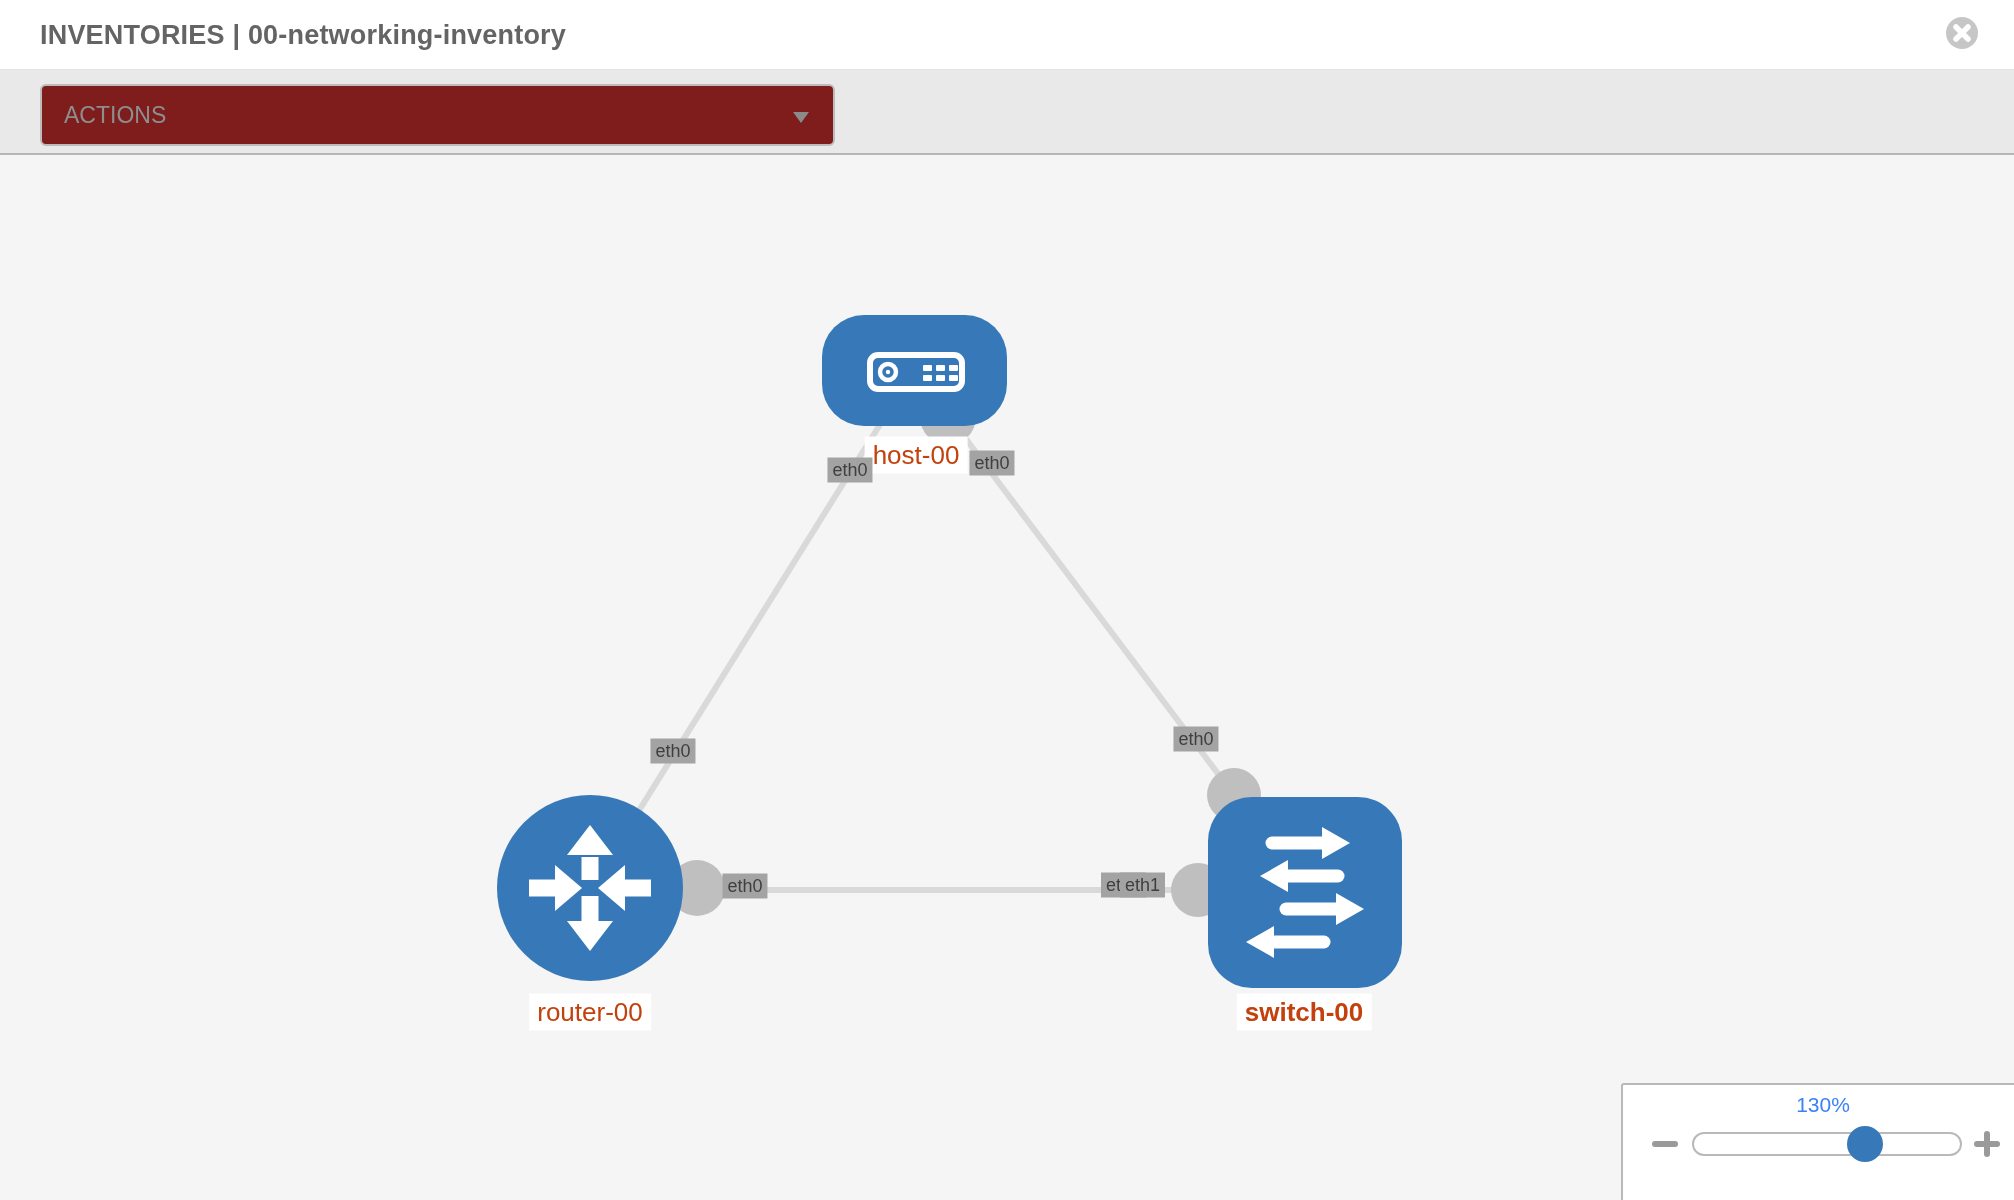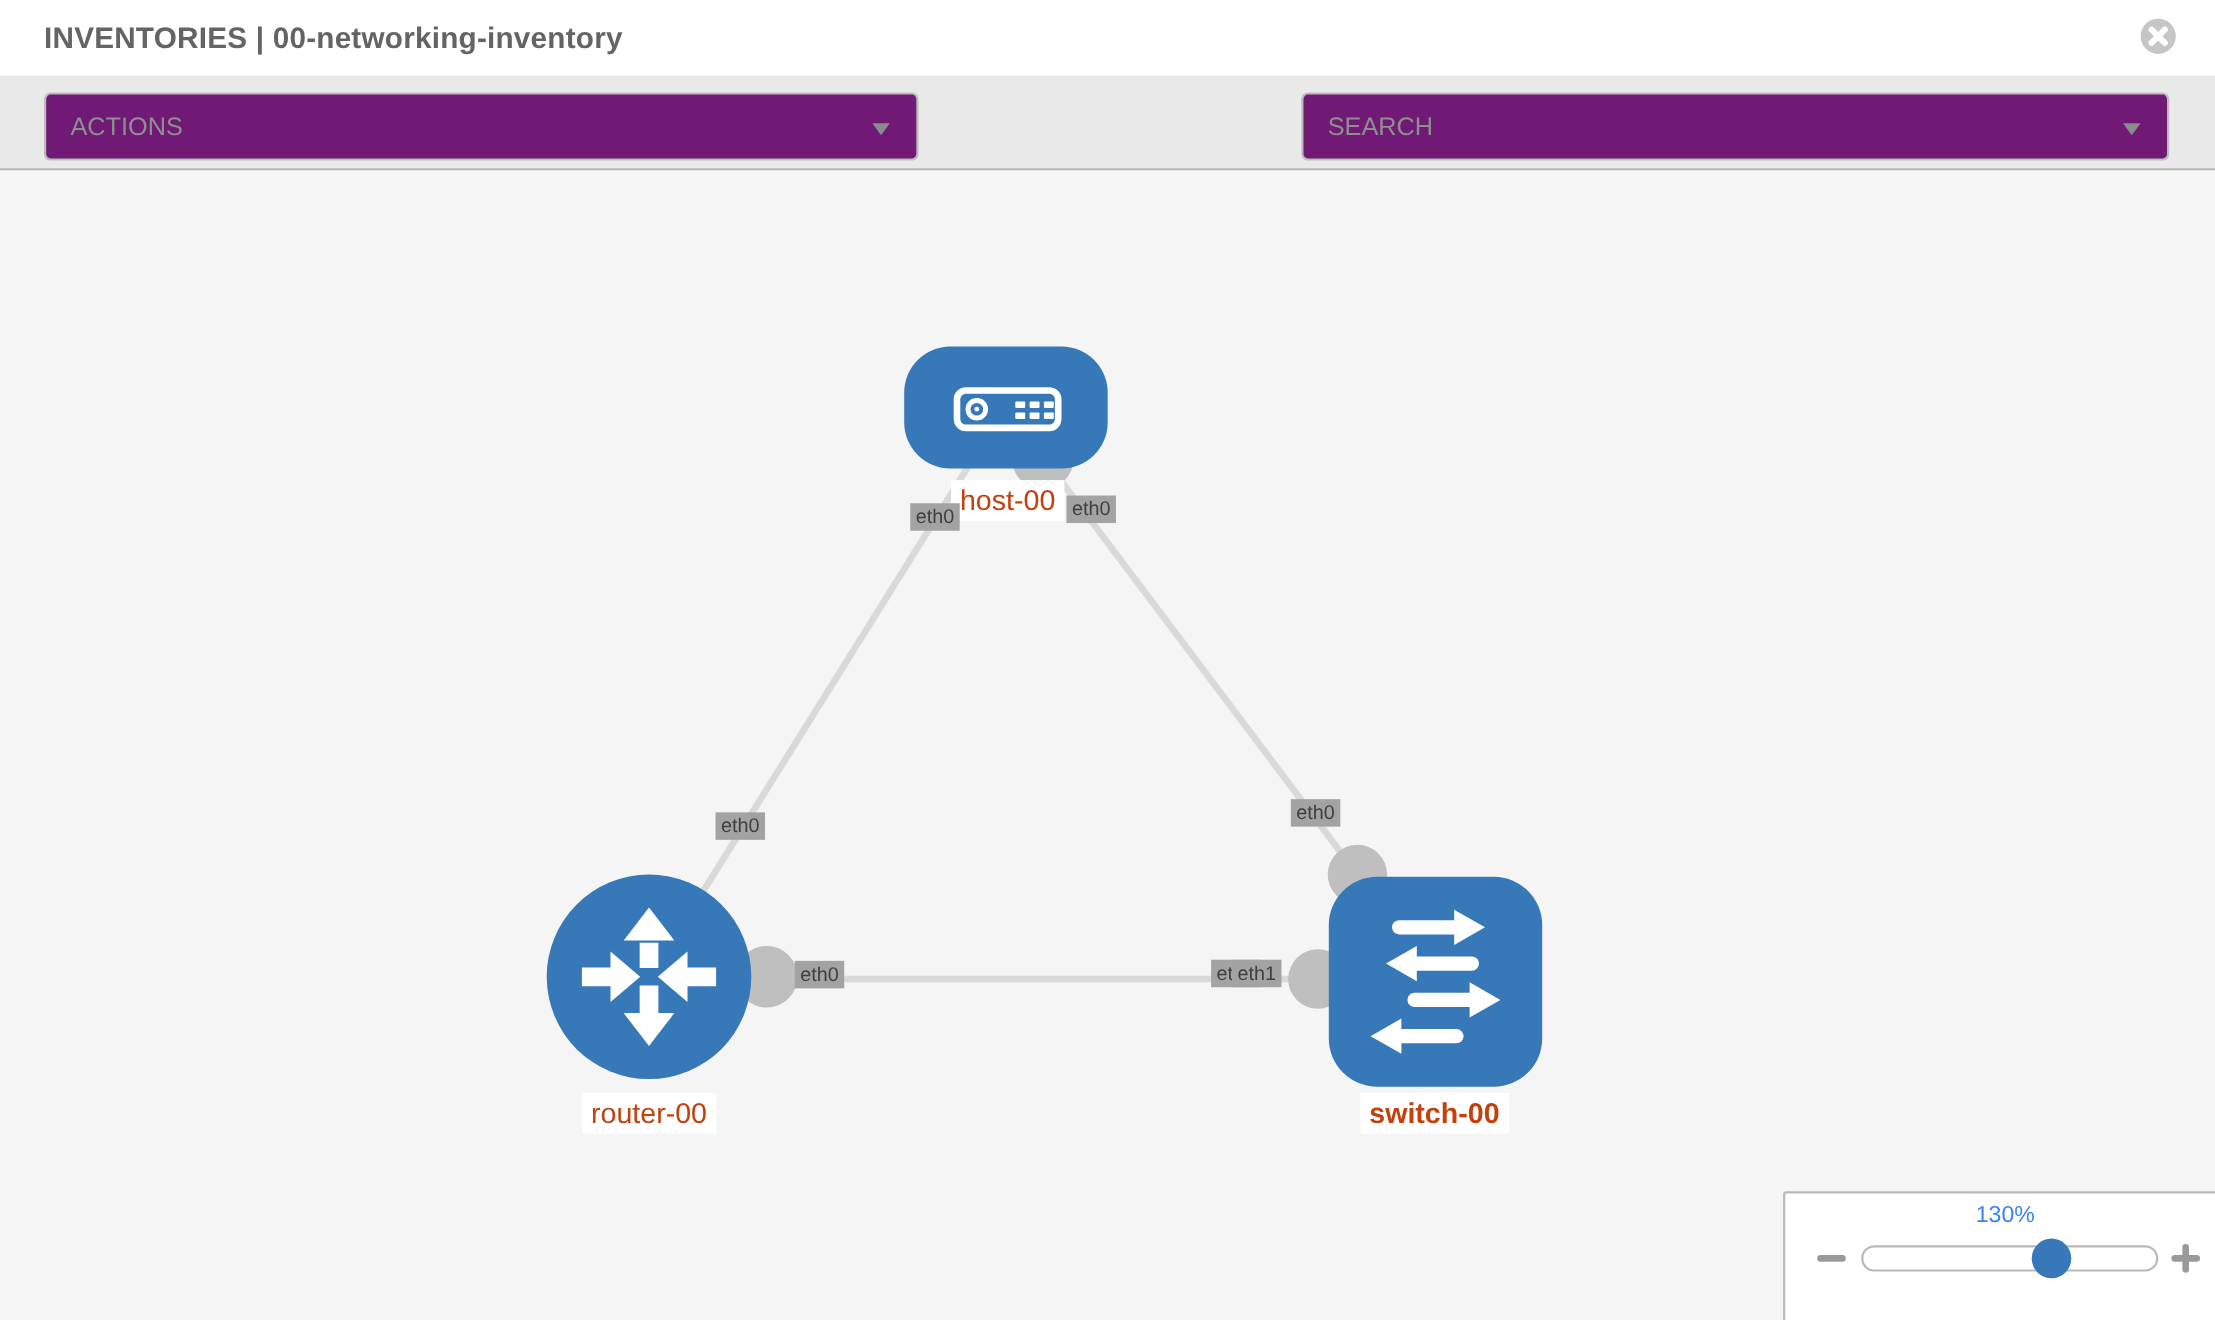--- a/index.html
+++ b/index.html
@@ -10,21 +10,21 @@
   .header { position:absolute; left:0; top:0; width:2014px; height:70px;
             background:#ffffff; border-bottom:1px solid #e4e4e4; }
   .header-title { position:absolute; left:40px; top:0; line-height:70px;
                   font-size:27px; font-weight:bold; color:#646464; letter-spacing:0.2px; }
   .close-btn { position:absolute; left:1945px; top:16px; width:34px; height:34px;
                border:none; background:transparent; cursor:pointer; }
 
   
   .toolbar { position:absolute; left:0; top:70px; width:2014px; height:85px;
              background:#e9e9e9; border-bottom:2px solid #b6b6b6; }
-  .select-box { position:absolute; top:14px; height:62px; background:#701a75;
+  .select-box { position:absolute; top:14px; height:62px; background:#7f1d1d;
                 border:2px solid #bcbcbc; border-radius:6px; cursor:pointer; }
   .select-box .select-label { position:absolute; left:22px; top:0; line-height:58px;
                               font-size:23px; color:#8e8e8e; }
   .caret { position:absolute; right:24px; top:26px; width:0; height:0;
            border-left:8px solid transparent; border-right:8px solid transparent;
            border-top:11px solid #8b8b8b; }
   .actions-box { left:40px;  width:795px; }
   .search-box  { left:1183px; width:789px; }
   .tool-icon-btn { position:absolute; top:94px; width:44px; height:44px;
                    border:none; background:transparent; cursor:pointer; }
@@ -100,24 +100,20 @@
 
   <button class="tool-icon-btn key-btn">
     <svg width="44" height="44" viewBox="0 0 44 44">
       <circle cx="14" cy="12" r="6.5" fill="none" stroke="#7b828a" stroke-width="5.5"></circle>
       <line x1="19" y1="17" x2="33" y2="31" stroke="#7b828a" stroke-width="5.5" stroke-linecap="round"></line>
       <line x1="25.5" y1="22.5" x2="29.5" y2="18.5" stroke="#7b828a" stroke-width="5" stroke-linecap="round"></line>
       <line x1="33" y1="31" x2="37" y2="27" stroke="#7b828a" stroke-width="5" stroke-linecap="round"></line>
     </svg>
   </button>
 
-  <div class="select-box search-box">
-    <span class="select-label">SEARCH</span>
-    <span class="caret"></span>
-  </div>
 </div>
 
 <div class="canvas">
 
   <svg class="graph-svg" width="2014" height="1045" viewBox="0 0 2014 1045">
     <g>
       <line x1="914" y1="215" x2="590" y2="734" stroke="#d9d9d9" stroke-width="6"></line>
     </g>
     <g>
       <line x1="914" y1="215" x2="1234" y2="640" stroke="#d9d9d9" stroke-width="6"></line>

